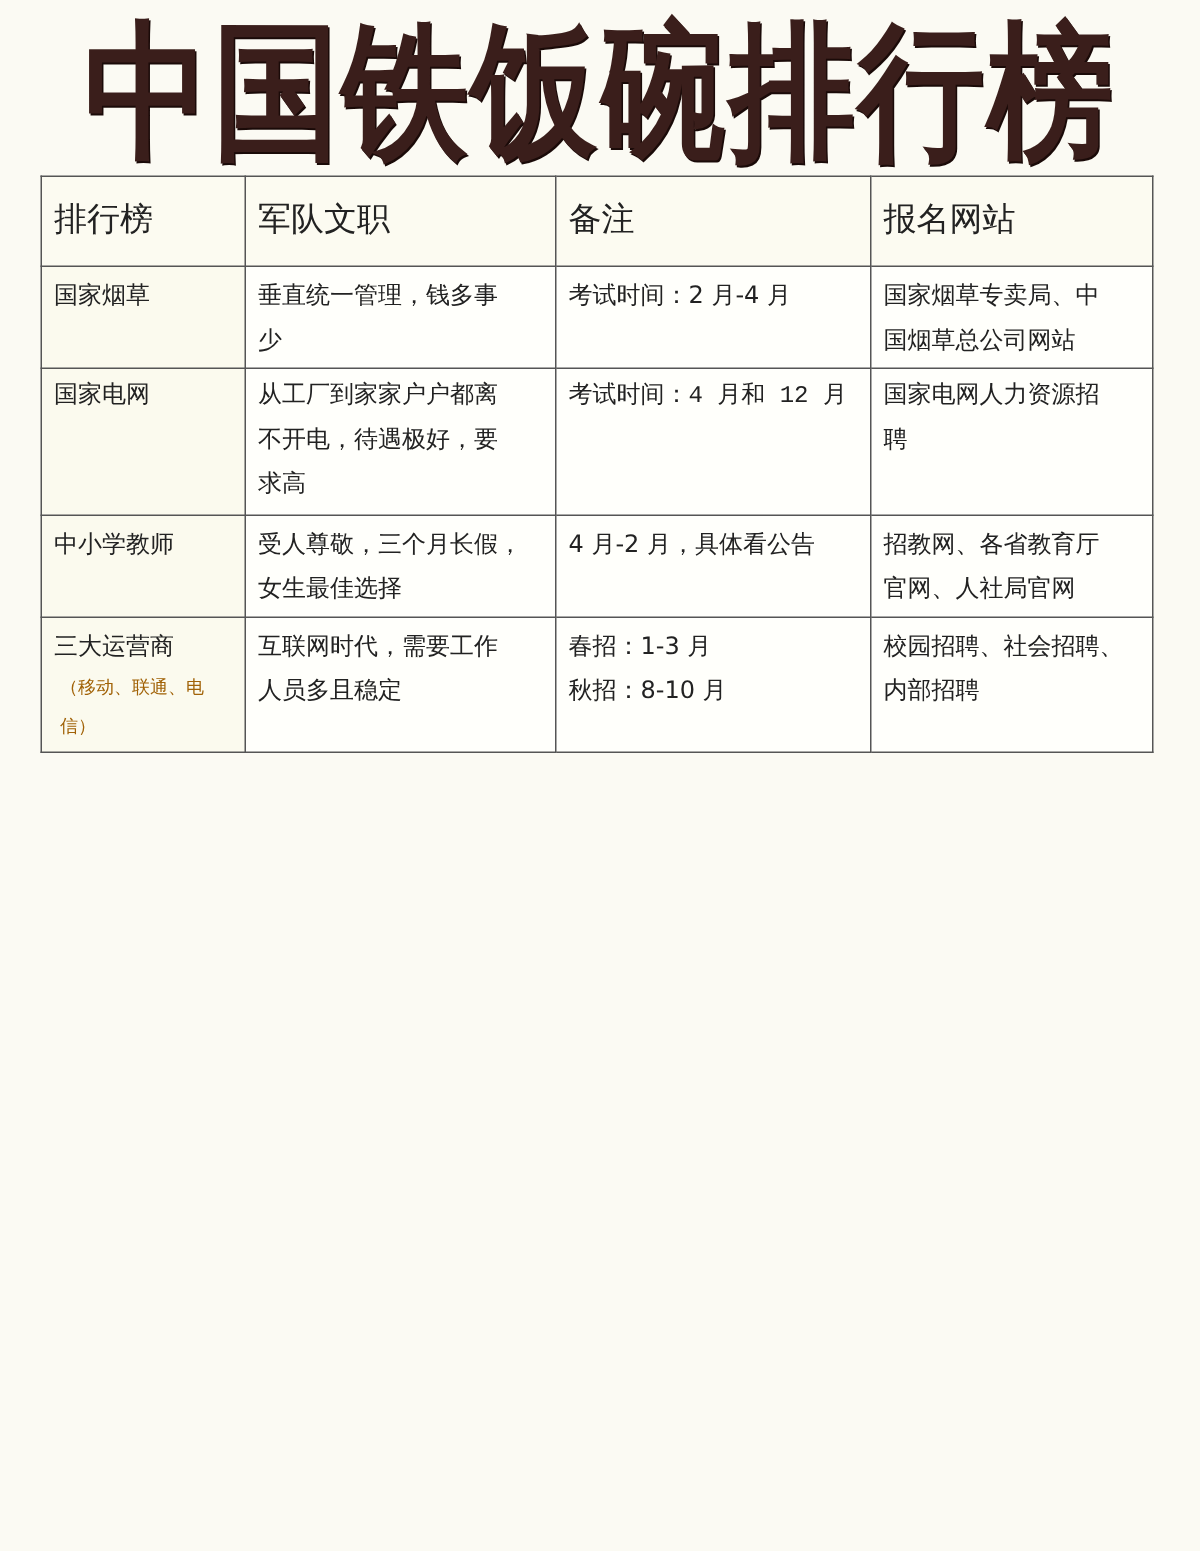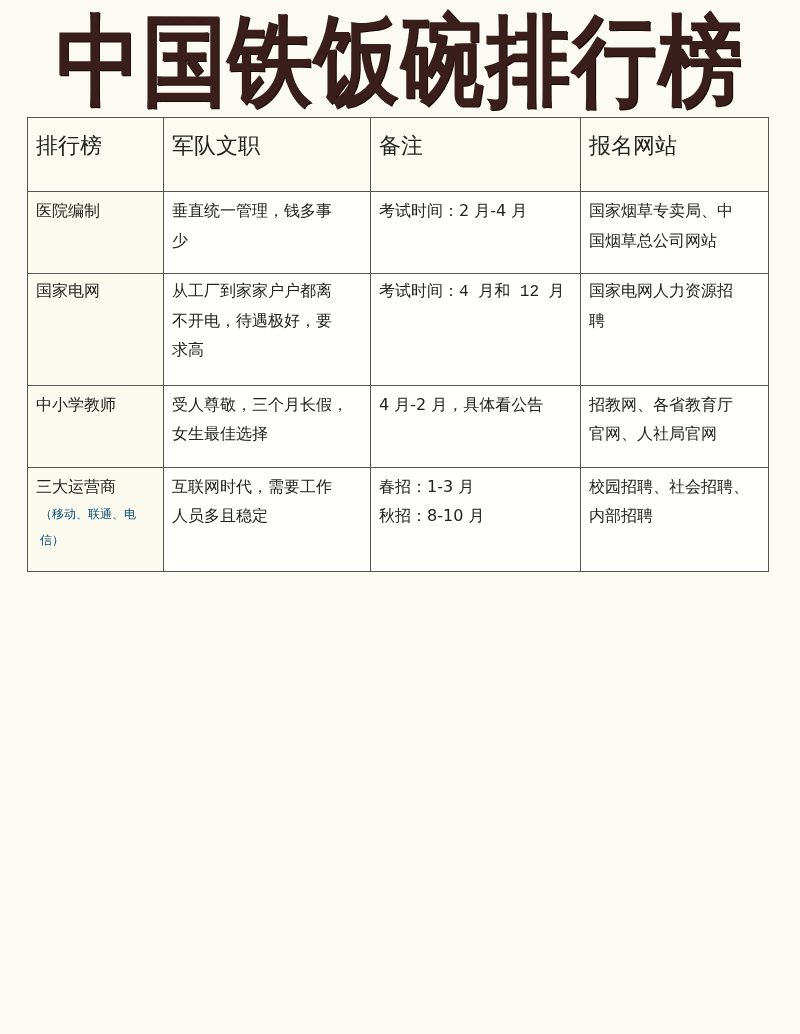--- a/index.html
+++ b/index.html
@@ -31,42 +31,42 @@
   }
   table.rank col.c1 { width: 136px; }
   table.rank col.c2 { width: 207px; }
   table.rank col.c3 { width: 210px; }
   table.rank col.c4 { width: 188px; }
   table.rank th, table.rank td {
     border: 1.5px solid #555;
     vertical-align: top;
     text-align: left;
     color: #222;
-    padding: 4px 7px 18px 8px;
+    padding: 4px 7px 4px 8px;
     font-weight: normal;
   }
   table.rank th {
     height: 55px;
     font-size: 22px;
     vertical-align: middle;
     padding-top: 0;
     background: #fcfbf1;
   }
   table.rank td {
     font-size: 16px;
     line-height: 29.5px;
     white-space: pre-line;
   }
   table.rank td.c1 { background: #fbfaee; }
   .sub {
     display: block;
     font-size: 12px;
     line-height: 26px;
     padding-left: 4px;
-    color: #0c4a6e;
+    color: #a16207;
   }
 </style>
 </head>
 <body>
 
 <div class="title">中国铁饭碗排行榜</div>
 
 <table class="rank">
   <colgroup>
       <col class="c1">
@@ -77,21 +77,21 @@
   <thead>
     <tr>
       <th>排行榜</th>
       <th>军队文职</th>
       <th>备注</th>
       <th>报名网站</th>
     </tr>
   </thead>
   <tbody id="rows">
       <tr style="height: 61px;">
-        <td class="c1"><span>医院编制</span></td>
+        <td class="c1"><span>国家烟草</span></td>
         <td class="c2"><span>垂直统一管理，钱多事
 少</span></td>
         <td class="c3"><span>考试时间：2 月-4 月</span></td>
         <td class="c4"><span>国家烟草专卖局、中
 国烟草总公司网站</span></td>
       </tr>
       <tr style="height: 90px; font-family: Liberation Mono, monospace;">
         <td class="c1"><span>国家电网</span></td>
         <td class="c2"><span>从工厂到家家户户都离
 不开电，待遇极好，要

